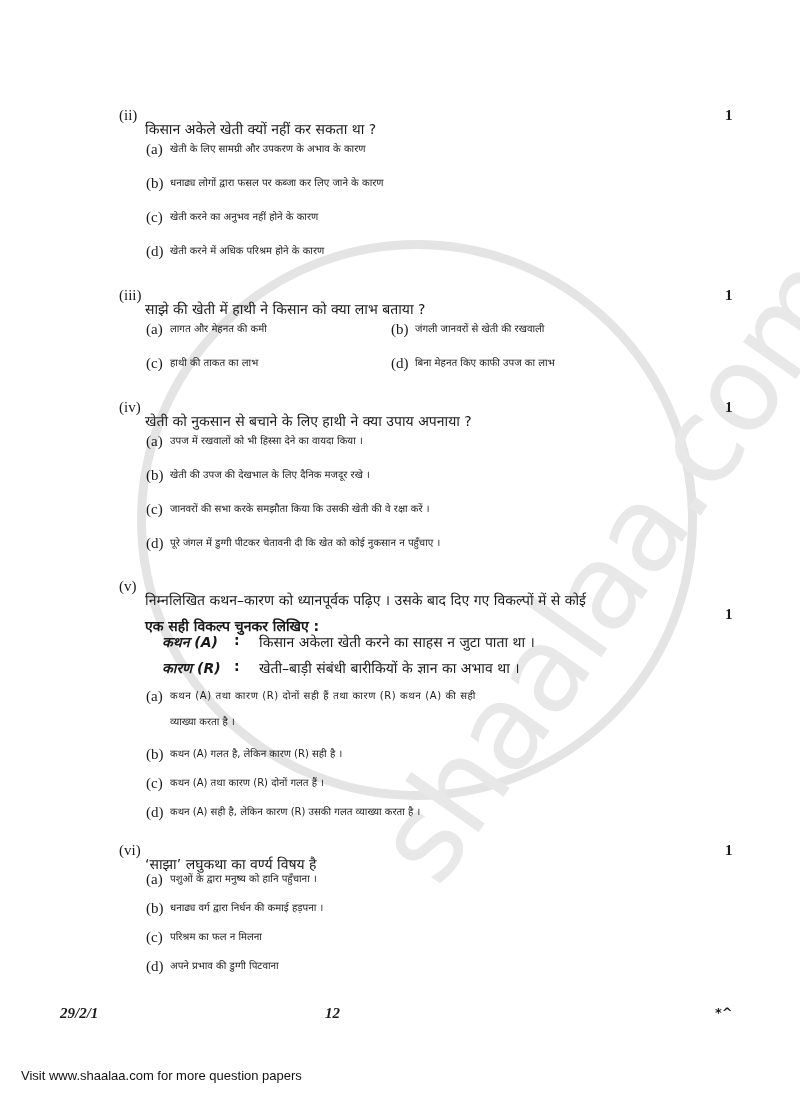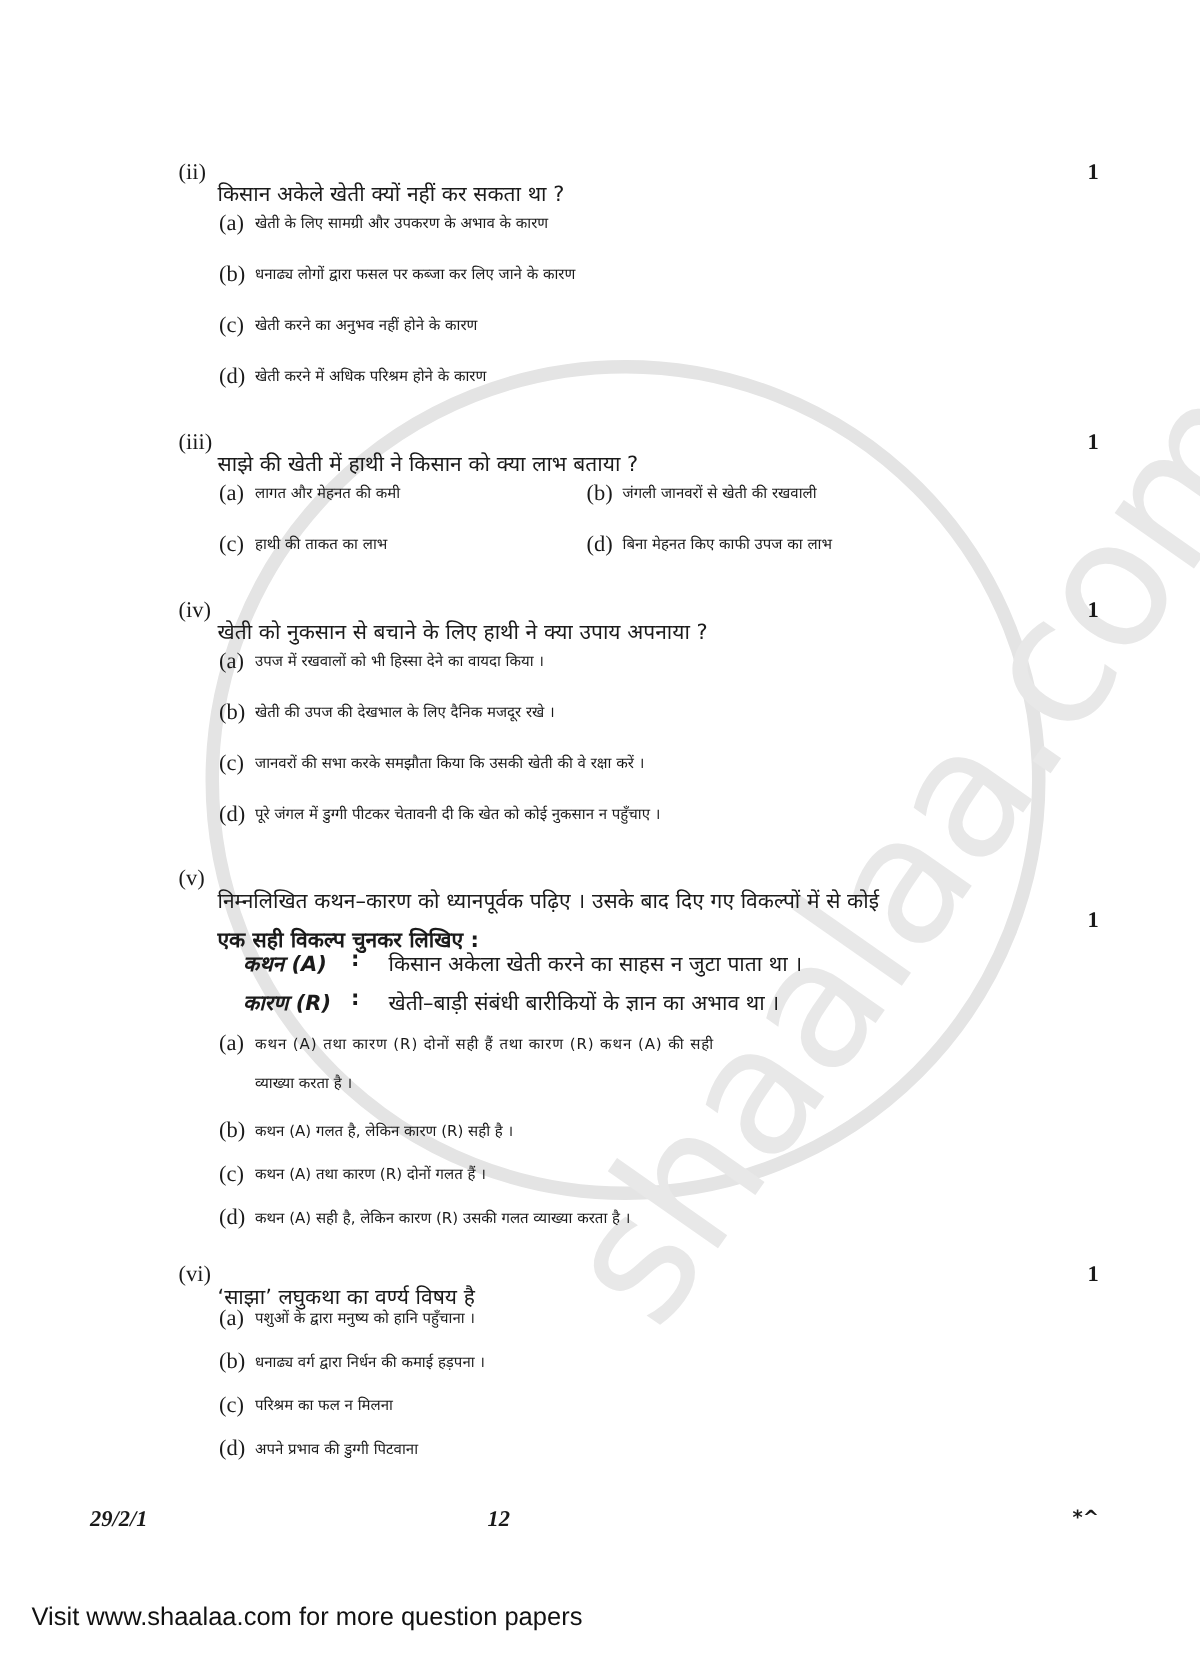--- a/index.html
+++ b/index.html
@@ -12,21 +12,21 @@
     .qtext { position: absolute; left: 42px; top: 0; font-family: "DejaVu Sans", sans-serif; font-size: 14px; margin-top: 12px; }
     .marks { position: absolute; left: 622px; top: 0; font-family: "Liberation Serif", serif; font-weight: bold; font-size: 15px; }
     .opt { position: absolute; left: 43px; font-size: 14px; }
     .olabel { position: absolute; left: 0; top: 0; font-family: "Liberation Serif", serif; font-size: 15px; }
     .otext { position: absolute; left: 24px; top: 0; font-family: "DejaVu Sans", sans-serif; font-size: 10px; white-space: nowrap; }
     .ar { position: absolute; left: 43px; font-family: "DejaVu Sans", sans-serif; font-size: 14px; }
     .ar .k { position: absolute; left: 16px; top: 0; font-weight: bold; white-space: nowrap; font-style: italic; }
     .ar .c { position: absolute; left: 88px; top: 0; font-weight: bold; }
     .ar .v { position: absolute; left: 113px; top: 0; white-space: nowrap; }
     .footer { position: absolute; top: 1005px; font-family: "Liberation Serif", serif; font-style: italic; font-weight: bold; font-size: 15px; }
-    .visit { position: absolute; left: 21px; top: 1068px; font-family: "Liberation Sans", sans-serif; font-size: 17px; color: #111; }
+    .visit { position: absolute; left: 21px; top: 1068px; font-family: "Liberation Sans", sans-serif; font-size: 13px; color: #111; }
   </style>
 </head>
 <body>
 
 <div class="page">
 
   <div class="watermark"></div>
   <div class="wm-text">shaalaa.com</div>
 
   <div class="q" style="top:107px;">

